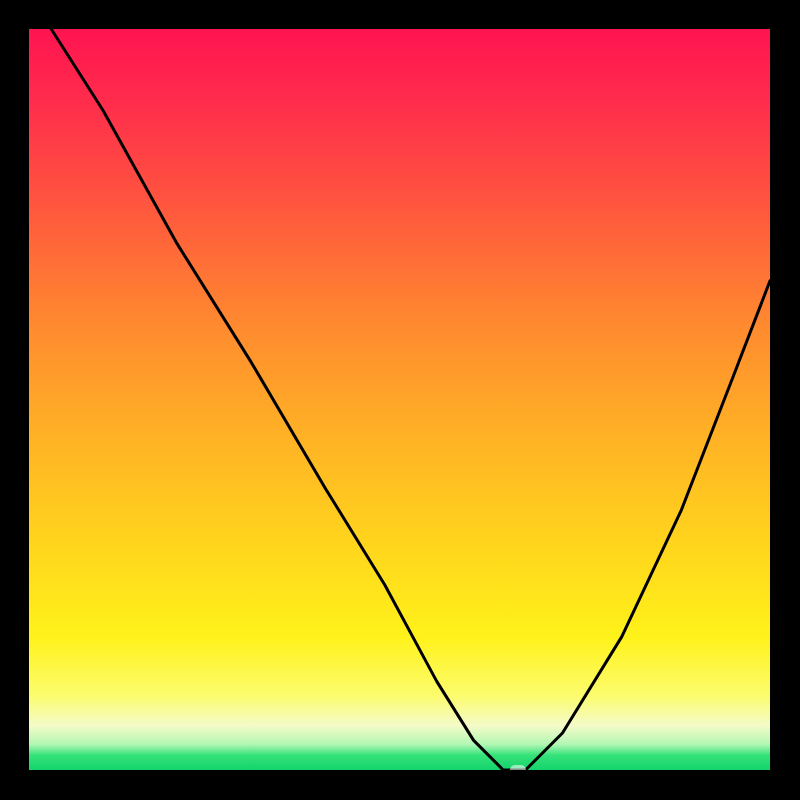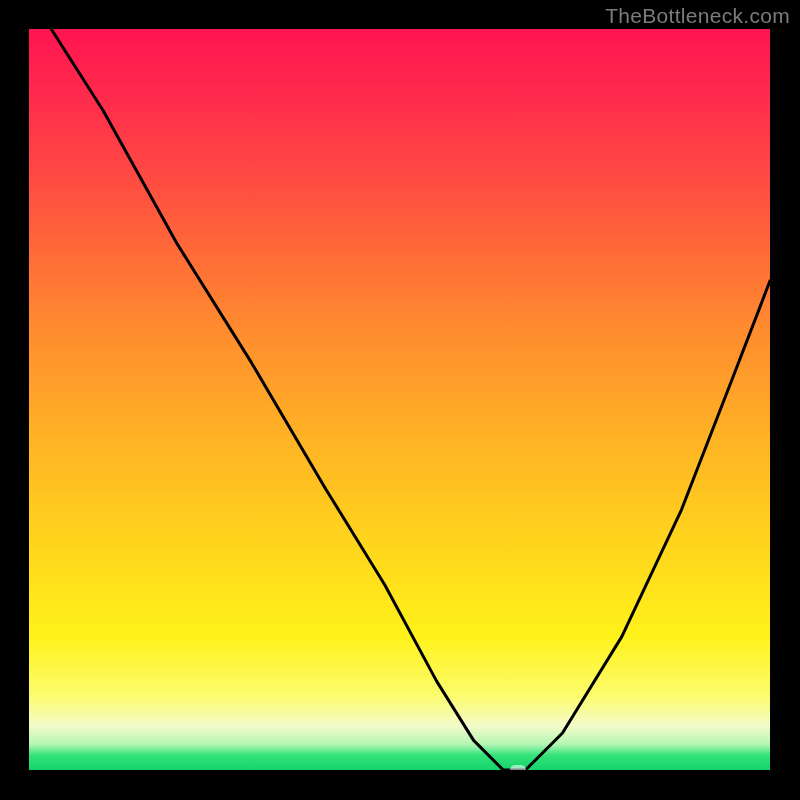--- a/index.html
+++ b/index.html
@@ -80,14 +80,13 @@
   <div class="plot">
     <div class="gradient"></div>
 
     <svg class="curve" viewBox="0 0 741 741" preserveAspectRatio="none">
       <path id="curve-path" d="M22.2 0.0 L74.1 81.5 L148.2 214.9 L222.3 333.4 L296.4 459.4 L355.7 555.8 L407.6 652.1 L444.6 711.4 L474.2 741.0 L496.5 741.0 L533.5 704.0 L592.8 607.6 L652.1 481.7 L703.9 348.3 L741.0 251.9" fill="none" stroke="#000000" stroke-width="3" stroke-linecap="round" stroke-linejoin="round"></path>
     </svg>
 
     <div class="marker" id="marker" style="left: 489.06px; top: 741px; background: rgba(255, 255, 255, 0.55);"></div>
   </div>
 
-  <div class="credit">TheBottleneck.com</div>
 </div>
 
 </body></html>

